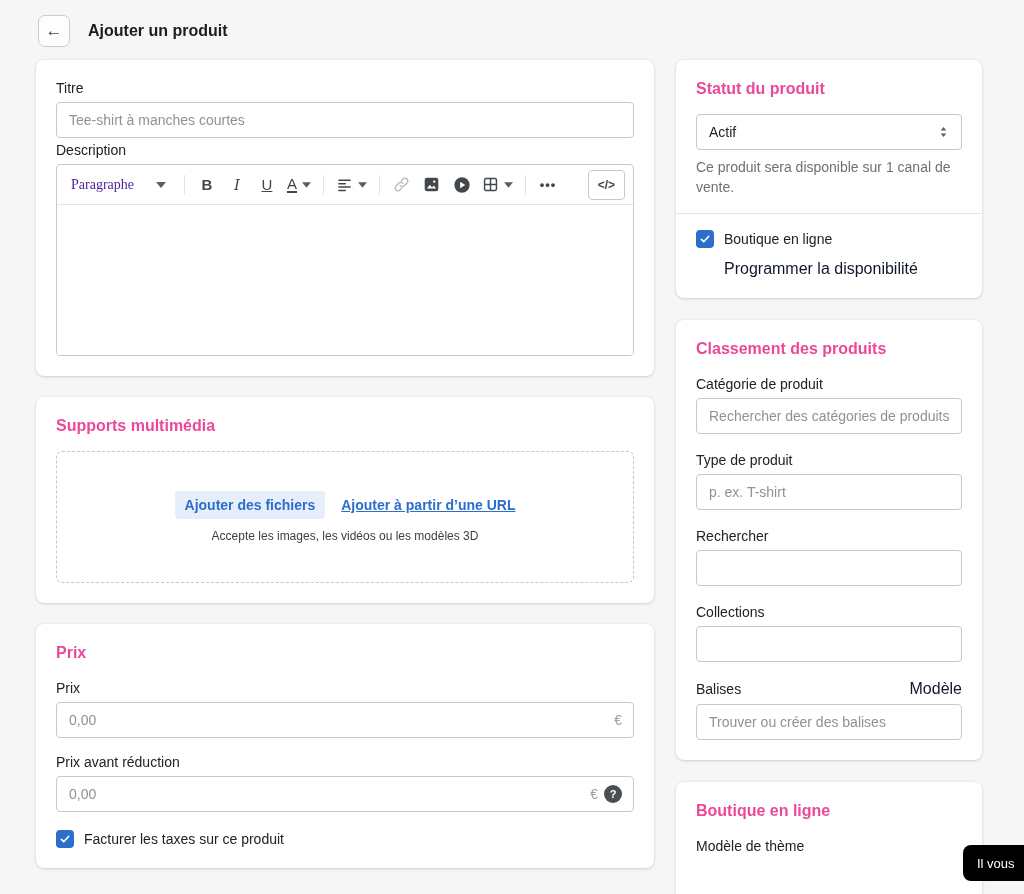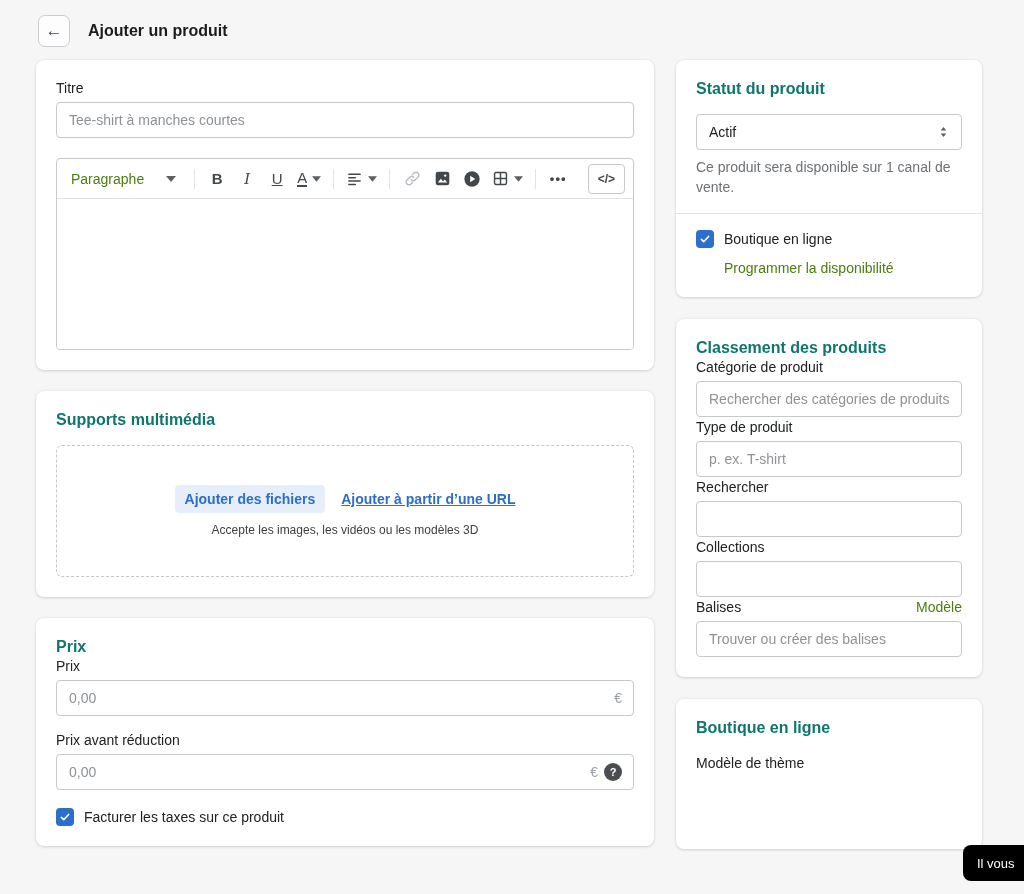--- a/index.html
+++ b/index.html
@@ -21,46 +21,46 @@
 
   
   main { display:flex; gap:22px; padding:8px 42px 0 36px; align-items:flex-start; }
   .col-left { width:618px; display:flex; flex-direction:column; gap:21px; flex-shrink:0; }
   .col-right { width:306px; display:flex; flex-direction:column; gap:22px; flex-shrink:0; }
 
   .card {
     background:#fff; border-radius:8px; padding:20px;
     box-shadow:0 0 3px rgba(23,24,24,.06), 0 1px 3px rgba(23,24,24,.14);
   }
-  .card h2 { font-size:16px; font-weight:700; color:#0f766e; }
+  .card h2 { font-size:16px; font-weight:700; color:#ec4899; }
 
   label.f-label { display:block; font-size:14px; color:#202223; margin-bottom:6px; }
   .text-input {
     width:100%; height:36px; border:1px solid #c6c9cc; border-radius:4px;
     padding:0 12px; font-size:14px; color:#202223; background:#fff; outline:none;
     font-family:inherit;
   }
   .text-input::placeholder { color:#8e9296; }
-  .field { margin-bottom:20px; }
+  .field { margin-bottom:4px; }
   .field:last-child { margin-bottom:0; }
 
   
   .editor { border:1px solid #c6c9cc; border-radius:4px; overflow:hidden; background:#fff; }
   .toolbar {
     display:flex; align-items:center; height:40px; padding:0 8px 0 4px;
     border-bottom:1px solid #e1e3e5; gap:2px;
   }
   .tb {
     background:none; border:none; cursor:pointer; color:#42474c;
     display:flex; align-items:center; justify-content:center; gap:5px;
     height:30px; min-width:28px; padding:0 4px; font-size:15px; font-family:inherit;
   }
   .tb svg { display:block; }
   .tb-div { width:1px; height:20px; background:#e1e3e5; margin:0 6px; flex-shrink:0; }
-  .tb-paragraph { font-size:14px; color:#4d7c0f; padding:0 10px; gap:22px; }
+  .tb-paragraph { font-size:14px; color:#4c1d95; padding:0 10px; gap:22px;font-family:Liberation Serif, serif; }
   .glyph-bold { font-weight:700; }
   .glyph-italic { font-style:italic; font-family:"DejaVu Serif","Liberation Serif",serif; }
   .glyph-underline { text-decoration:underline; }
   .glyph-color { border-bottom:2px solid #42474c; line-height:1.05; display:inline-block; }
   .tb-link { color:#b8bcc0; }
   .tb-ellipsis { font-size:13px; letter-spacing:1px; font-weight:700; color:#42474c; }
   .code-btn {
     margin-left:auto; border:1px solid #c6c9cc; border-radius:4px; background:#fff;
     font-size:12px; font-weight:700; color:#42474c; height:30px; padding:0 9px;
     cursor:pointer; font-family:inherit;
@@ -104,24 +104,24 @@
 
   
   .select-box {
     margin-top:16px; height:36px; border:1px solid #c6c9cc; border-radius:4px; background:#fff;
     display:flex; align-items:center; justify-content:space-between; padding:0 12px;
     font-size:14px; color:#202223; cursor:pointer;
   }
   .muted { font-size:14px; color:#6d7175; line-height:1.4; margin-top:8px; }
   .hr { border-top:1px solid #e1e3e5; margin:16px -20px; }
   .subheading { font-size:12px; font-weight:700; letter-spacing:.3px; color:#202223; margin-bottom:14px; }
-  .link { color:#4d7c0f; font-size:14px; text-decoration:none; cursor:pointer; }
+  .link { color:#0f172a; font-size:16px; text-decoration:none; cursor:pointer; }
   .indent { display:inline-block; margin-left:28px; margin-top:12px; }
 
-  .group { margin-top:2px; }
+  .group { margin-top:18px; }
   .label-row { display:flex; align-items:center; justify-content:space-between; margin-bottom:6px; }
   .label-row label { margin-bottom:0; }
 
   .online-card { min-height:150px; }
   .partial-label { display:block; margin-top:18px; font-size:14px; color:#202223; }
 
   
   .tooltip {
     position:absolute; top:845px; left:963px; height:36px; width:130px;
     background:#000; color:#fff; border-radius:8px; display:flex; align-items:center;
@@ -143,20 +143,21 @@
   <main>
 
     <div class="col-left">
 
       <section class="card">
         <div class="field">
           <label class="f-label">Titre</label>
           <input class="text-input" type="text" placeholder="Tee-shirt à manches courtes" style="">
         </div>
         <div class="field">
+          <label class="f-label">Description</label>
           <div class="editor">
             <div class="toolbar">
               <button class="tb tb-paragraph">
                 <span>Paragraphe</span>
                 <svg width="10" height="6" viewBox="0 0 10 6">
                     <path d="M0 0h10L5 6z" fill="#5c5f62"></path>
                   </svg>
               </button>
               <span class="tb-div"></span>
               <button class="tb">

